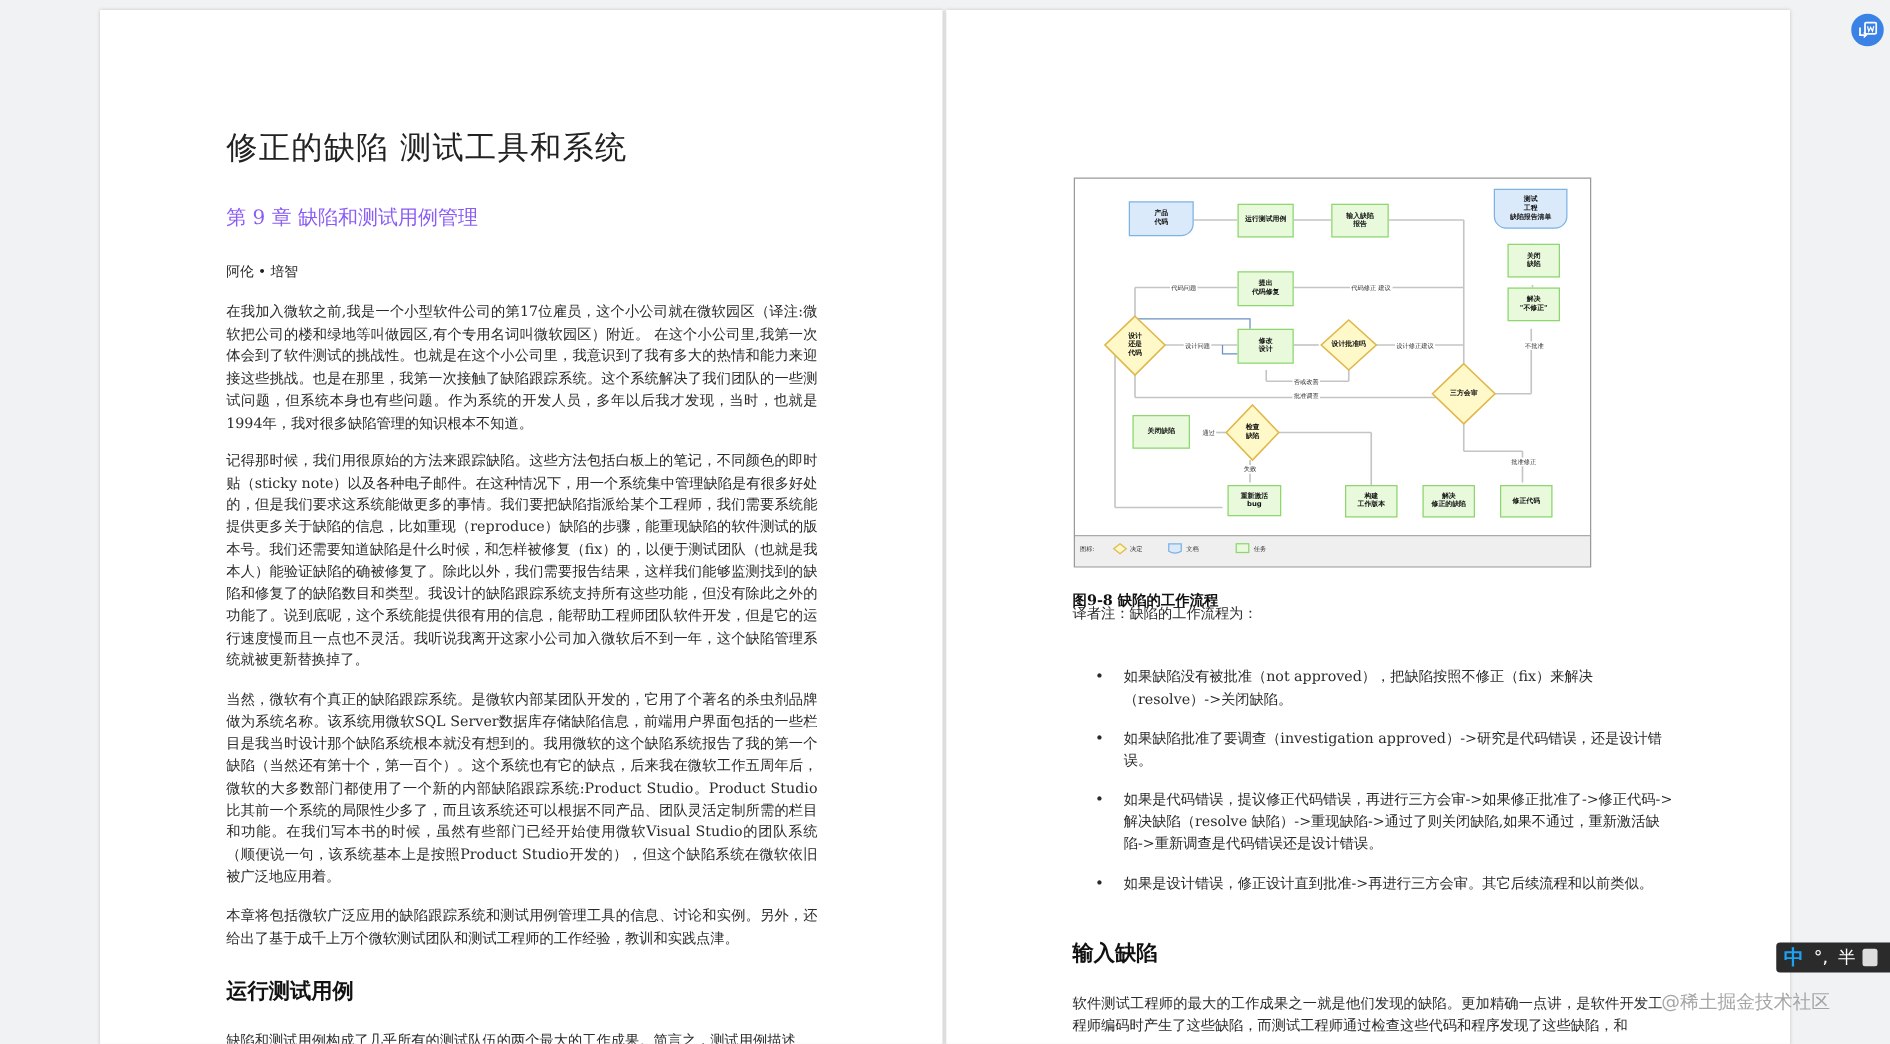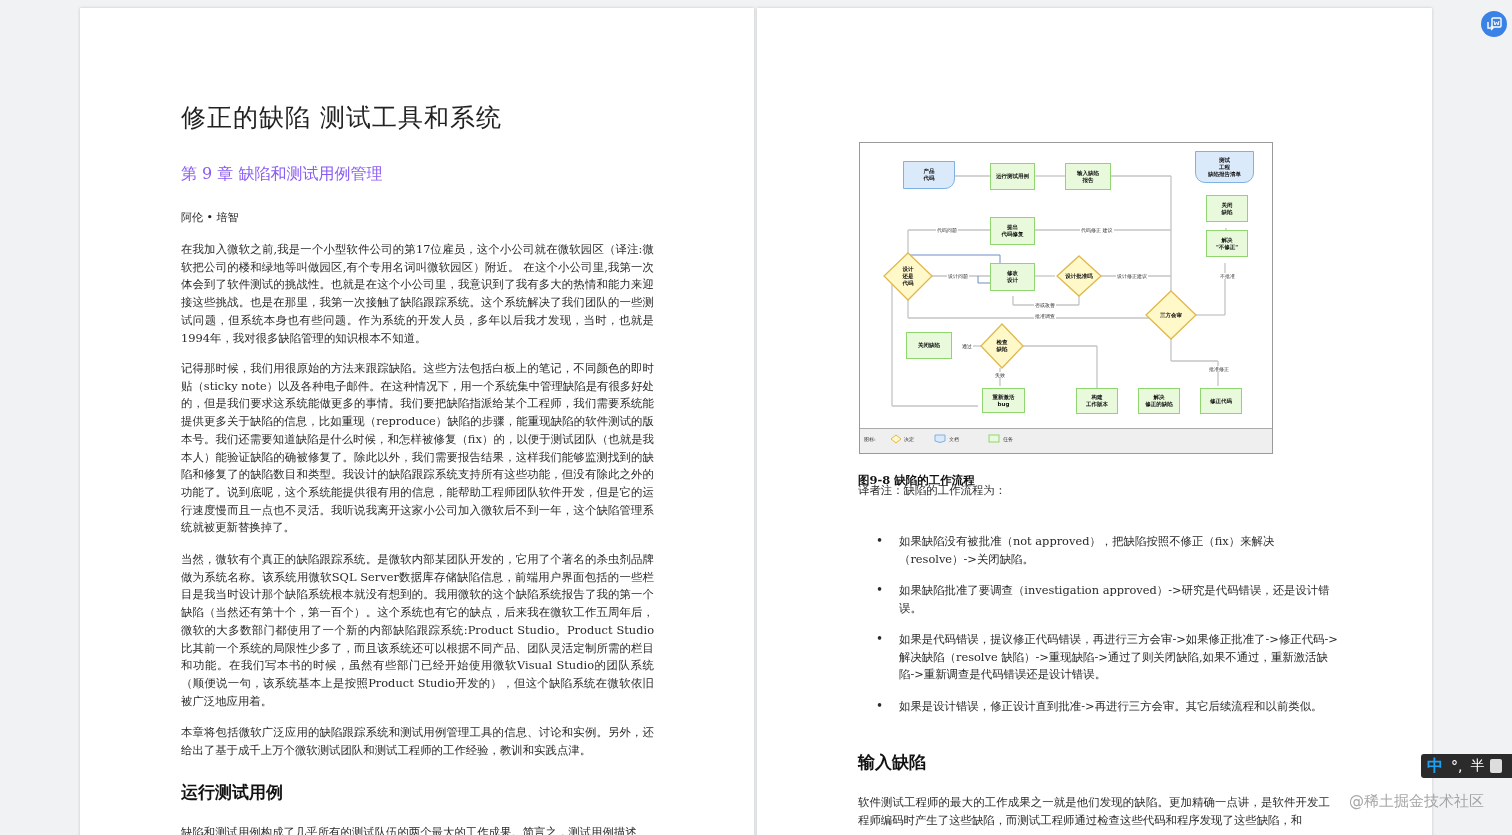--- a/index.html
+++ b/index.html
@@ -38,21 +38,21 @@
     .node { position:absolute; font-family:"DejaVu Sans","Liberation Sans",sans-serif; font-size:5.5px; font-weight:bold; color:#111; display:flex; align-items:center; justify-content:center; text-align:center; line-height:7px; white-space:pre-line; }
     .task { background:#e8f9dc; border:1.5px solid #8fd670; }
     .doc { background:#dbeafa; border:1px solid #7db2e3; }
     .lbl { position:absolute; font-size:5px; color:#333; white-space:nowrap; background:#fff; padding:0 1px; }
     .legend { position:absolute; left:0; bottom:0; width:412px; height:24px; background:#efefef; border-top:1px solid #aaa; }
     .legend span { position:absolute; top:7px; font-size:5px; color:#333; white-space:nowrap; }
 
     .fab { position:absolute; left:1481px; top:11px; width:26px; height:26px; border-radius:50%; background:#3b82e6; display:flex; align-items:center; justify-content:center; }
     .ime { position:absolute; left:1421px; top:754px; width:91px; height:24px; background:#2b2b2b; border-radius:3px 0 0 3px; display:flex; align-items:center; font-family:"DejaVu Sans",sans-serif; color:#fff; font-size:14px; }
     .ime .zh { color:#1da1f2; margin-left:6px; font-size:16px; font-weight:bold; }
-    .watermark { position:absolute; left:1329px; top:792px; font-family:"DejaVu Sans",sans-serif; font-size:15px; color:rgba(150,150,150,0.85); white-space:nowrap;margin-left:20px; }
+    .watermark { position:absolute; left:1329px; top:792px; font-family:"DejaVu Sans",sans-serif; font-size:15px; color:rgba(150,150,150,0.85); white-space:nowrap; }
   </style>
 </head>
 <body>
 
 <div class="viewer">
 
   <div class="page page-left">
     <div class="part-title">修正的缺陷  测试工具和系统</div>
     <div class="chapter-title">第 9 章  缺陷和测试用例管理</div>
     <div class="author">阿伦 • 培智</div>

